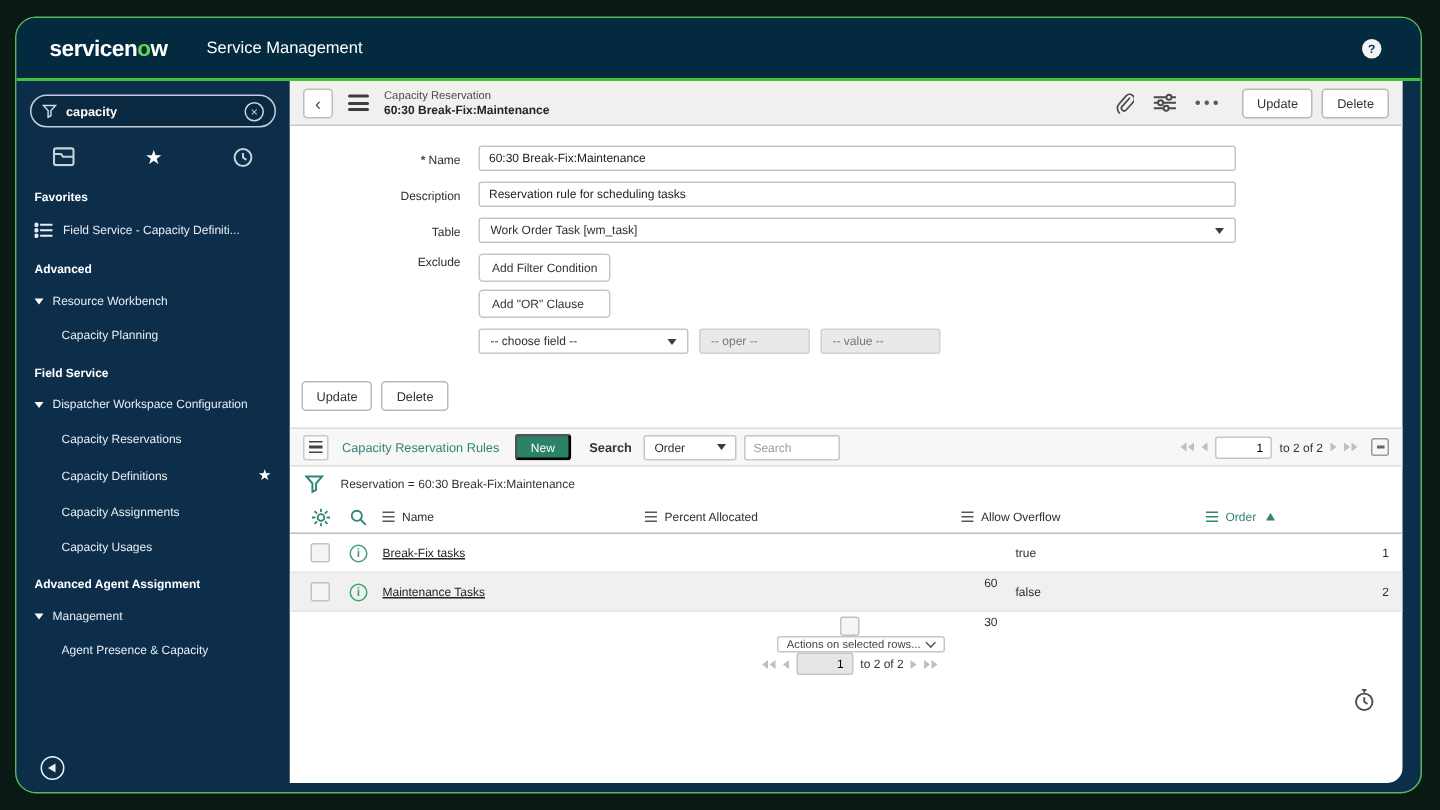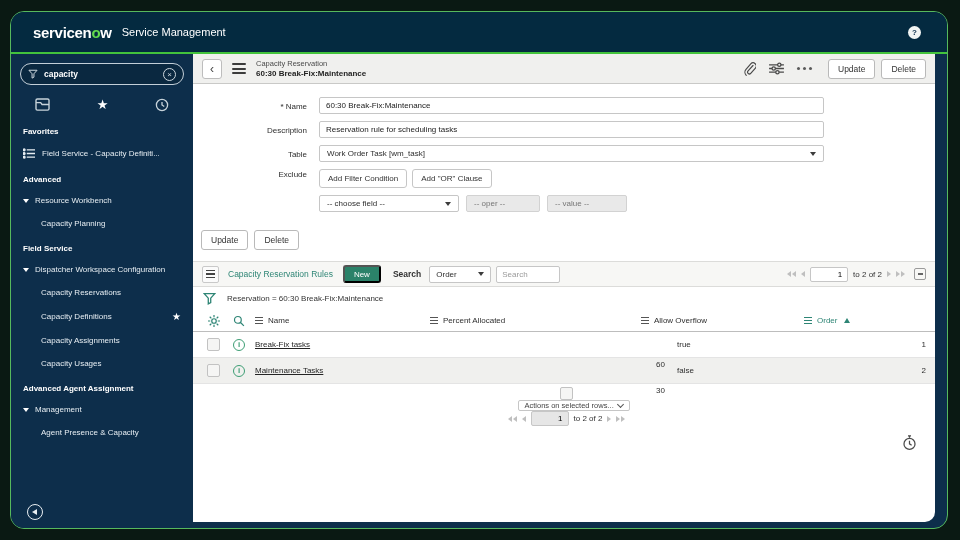--- a/index.html
+++ b/index.html
@@ -6,21 +6,21 @@
   html,body { width:960px; height:540px; }
   body { background:#0a1913; font-family:"Liberation Sans", sans-serif; position:relative; overflow:hidden; }
 
   .window { position:absolute; left:10px; top:11px; width:938px; height:518px;
     border-radius:14px; border:1px solid #56b95d; background:#0d2e4b; overflow:hidden; }
 
   
   .app-header { height:40px; display:flex; align-items:center; background:#042a40; padding:0 26px 0 22px; }
   .logo { font-size:15px; font-weight:bold; color:#fff; letter-spacing:-0.3px; }
   .logo .green { color:#62d84e; }
-  .product-name { font-size:11px; color:#fff; margin-left:10px; }
+  .product-name { font-size:11px; color:#fff; margin-left:26px; }
   .hdr-spacer { flex:1; }
   .help-circle { width:13px; height:13px; border-radius:50%; background:#f2f5f4; color:#0d2e4b;
     font-size:8px; font-weight:bold; display:flex; align-items:center; justify-content:center; cursor:pointer; }
   .green-divider { height:2px; background:#43c33c; }
 
   
   .app-body { display:flex; height:476px; }
 
   
   .sidebar { width:182px; flex:none; background:#0d2e4b; position:relative; color:#e6edf2; overflow:hidden; }
@@ -77,21 +77,21 @@
   .form-row { display:flex; align-items:center; margin-bottom:7px; }
   .form-row.top { align-items:flex-start; }
   .form-label { width:126px; flex:none; text-align:right; padding-right:12px; color:#2e2e2e; padding-top:1px; }
   .req { color:#4d4d4d; margin-right:2px; font-weight:bold; }
   .tinput { width:505px; height:17px; border:1px solid #c6c6c6; border-radius:2px; font-size:8px;
     padding:0 6px; color:#222; font-family:"Liberation Sans",sans-serif; outline:none; }
   .fselect { width:505px; height:17px; border:1px solid #c6c6c6; border-radius:2px; background:#fff;
     display:flex; align-items:center; justify-content:space-between; padding:0 7px; cursor:pointer; }
   .sel-caret { width:0; height:0; border-top:4px solid #3c3c3c; border-left:3px solid transparent;
     border-right:3px solid transparent; }
-  .filter-btns { display:flex; gap:5px; }
+  .filter-btns { display:flex; gap:5px;flex-direction:column; }
   .fbtn { height:19px; padding:0 8px; background:#fff; border:1px solid #c6c6c6; border-radius:3px;
     font-size:8px; color:#333; display:inline-flex; align-items:center; cursor:pointer; }
   .cond-select { width:140px; height:17px; border:1px solid #c6c6c6; border-radius:2px; background:#fff;
     display:flex; align-items:center; justify-content:space-between; padding:0 7px; cursor:pointer; }
   .cond-dis { height:17px; border:1px solid #d2d2d2; border-radius:2px; background:#e9e9e9; color:#767676;
     display:flex; align-items:center; padding:0 7px; margin-left:7px; }
   .cond-dis.w1 { width:74px; } .cond-dis.w2 { width:80px; }
   .form-foot { padding:11px 0 0 8px; display:flex; gap:6px; }
 
   

